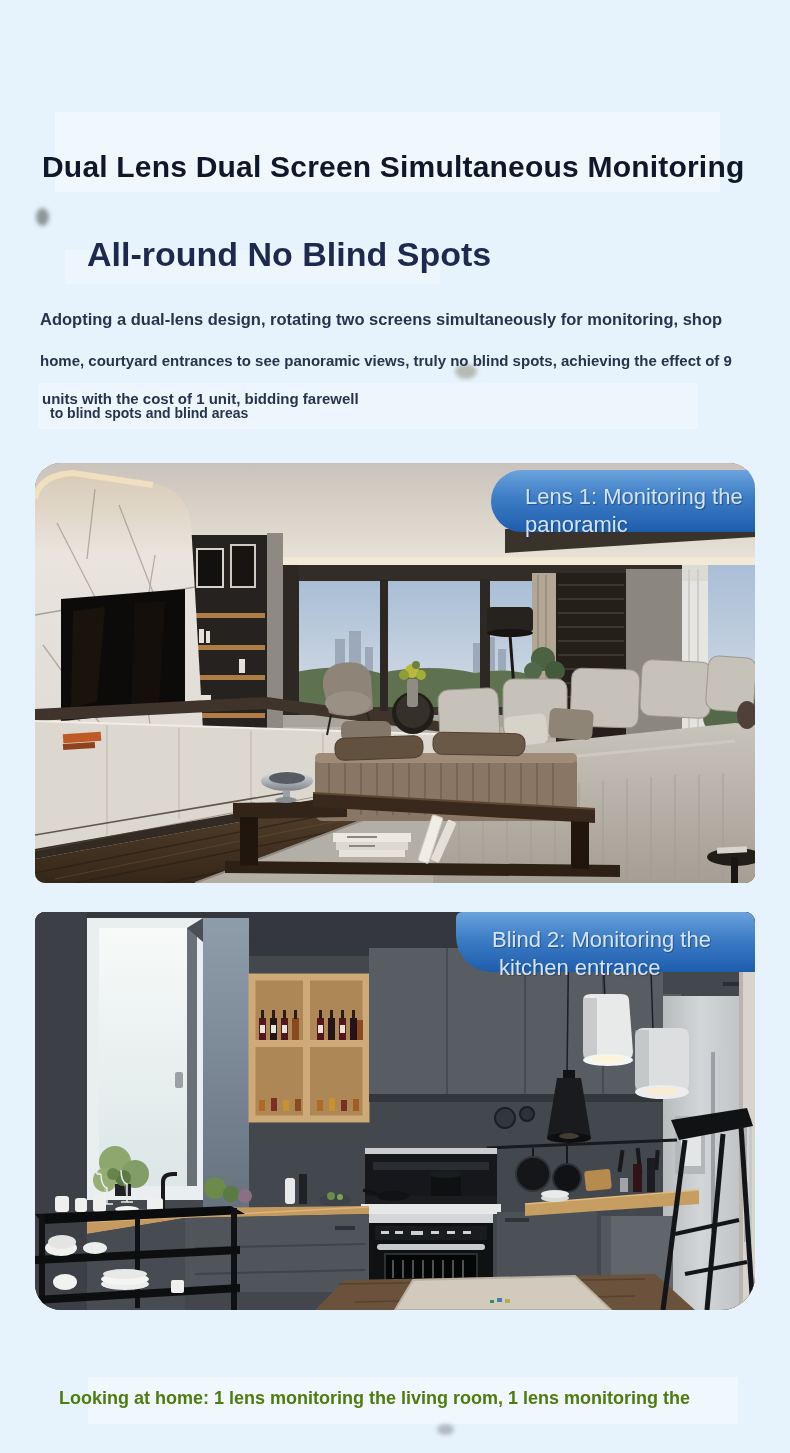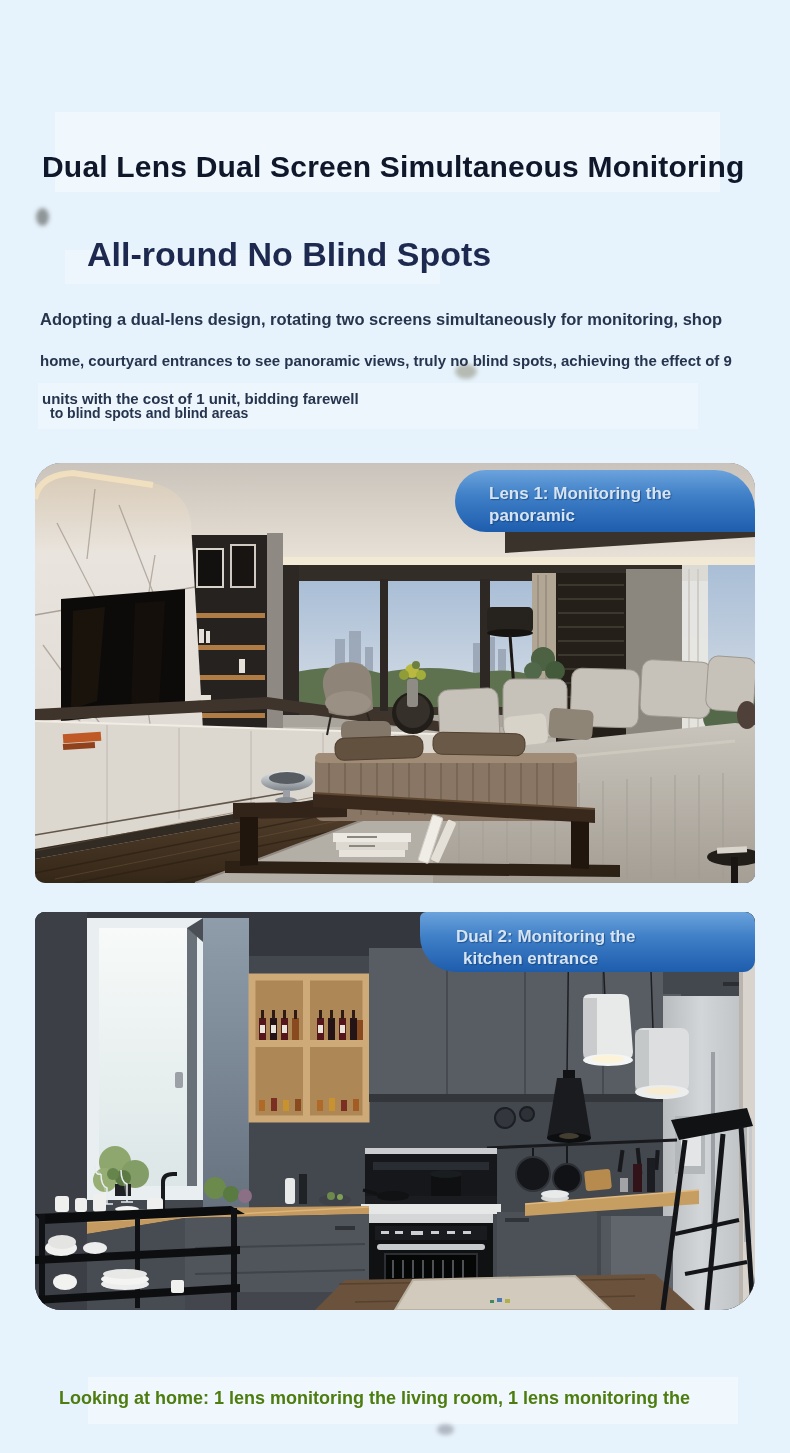--- a/index.html
+++ b/index.html
@@ -15,22 +15,22 @@
   .intro-line{position:absolute;font-weight:bold;color:#26344e;white-space:nowrap;}
   .l1{left:40px;top:310px;font-size:16.5px;}
   .l2{left:40px;top:352px;font-size:15px;}
   .l3{left:42px;top:390px;font-size:15px;}
   .l4{left:50px;top:405px;font-size:14px;}
   .photo{position:absolute;left:35px;overflow:hidden;background:#555;}
   .photo svg{display:block;width:100%;height:100%;}
   .photo1{top:463px;width:720px;height:420px;border-radius:26px 26px 10px 10px;}
   .photo2{top:912px;width:720px;height:398px;border-radius:10px 10px 34px 26px;}
   .badge{position:absolute;background:linear-gradient(180deg,#6ba3dc 0%,#3f7fc7 42%,#1d5dad 100%);
-         color:#d6e4f2;font-weight:bold;font-size:17px;line-height:1.28;
-         text-shadow:1px 1px 1px rgba(16,52,102,0.55);box-sizing:border-box;}
+         color:#d6e4f2;font-weight:normal;font-size:22px;line-height:1.28;
+         text-shadow:1px 1px 1px rgba(16,52,102,0.55);box-sizing:border-box;margin-left:36px;}
   .badge1{left:420px;top:7px;width:300px;height:62px;border-radius:34px 44px 0 34px;
           padding:13px 0 0 34px;}
   .badge2{left:385px;top:0;width:335px;height:60px;border-radius:6px 0 12px 36px;
           padding:14px 0 0 36px;}
   .badge .line2{padding-left:7px;}
   .caption{position:absolute;left:59px;top:1388px;font-size:18px;font-weight:bold;
           color:#4d7c0f;white-space:nowrap;}
 </style>
 </head>
 <body>
@@ -577,20 +577,20 @@
       <g>
         <polygon points="636,208 712,196 718,214 644,228" fill="#101214"></polygon>
         <line x1="650" y1="228" x2="628" y2="398" stroke="#131518" stroke-width="5"></line>
         <line x1="706" y1="214" x2="718" y2="398" stroke="#131518" stroke-width="5"></line>
         <line x1="688" y1="222" x2="672" y2="398" stroke="#131518" stroke-width="5"></line>
         <line x1="640" y1="322" x2="704" y2="308" stroke="#131518" stroke-width="4"></line>
         <line x1="650" y1="362" x2="712" y2="350" stroke="#131518" stroke-width="4"></line>
       </g>
     </svg>
     <div class="badge badge2">
-      <div class="line1">Dual 2: Monitoring the</div>
+      <div class="line1">Blind 2: Monitoring the</div>
       <div class="line2">kitchen entrance</div>
     </div>
   </figure>
 
   <div class="caption">Looking at home: 1 lens monitoring the living room, 1 lens monitoring the</div>
 
 </div>
 
 </body></html>

